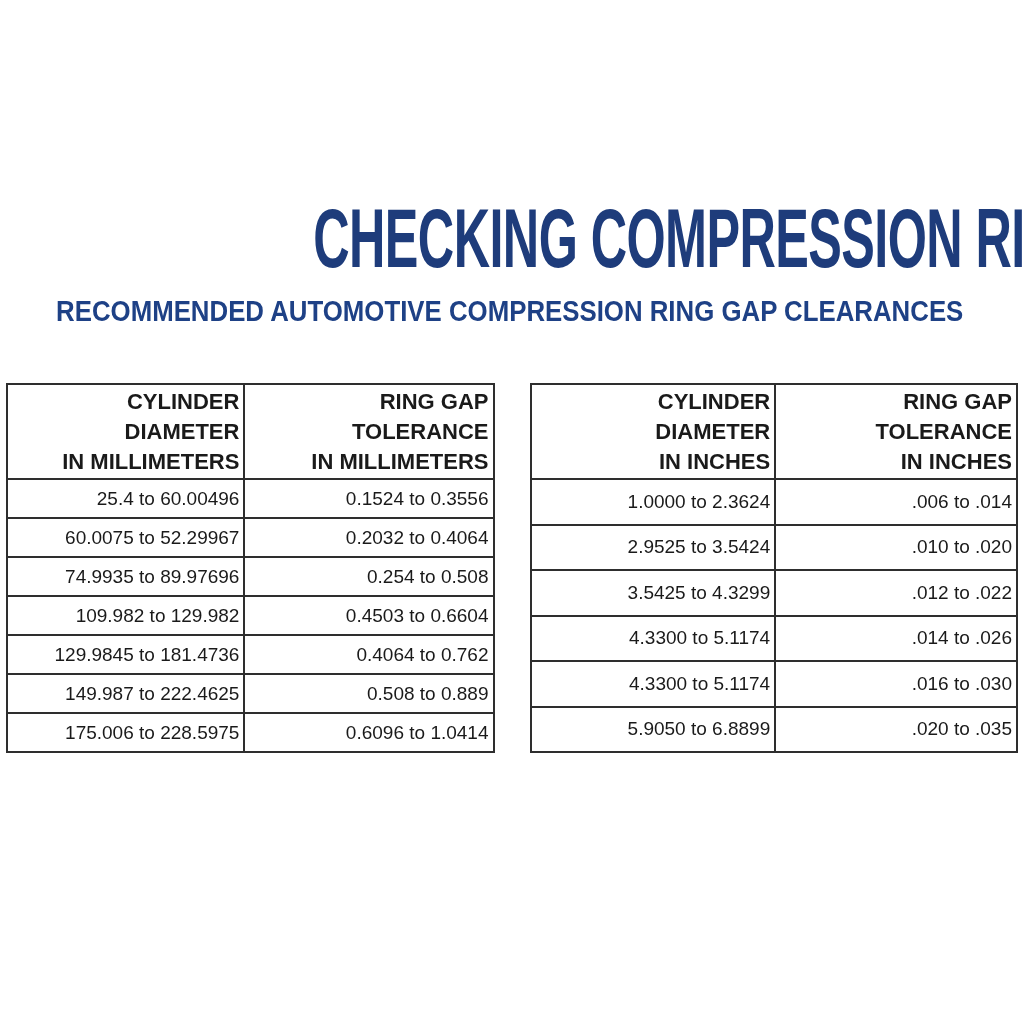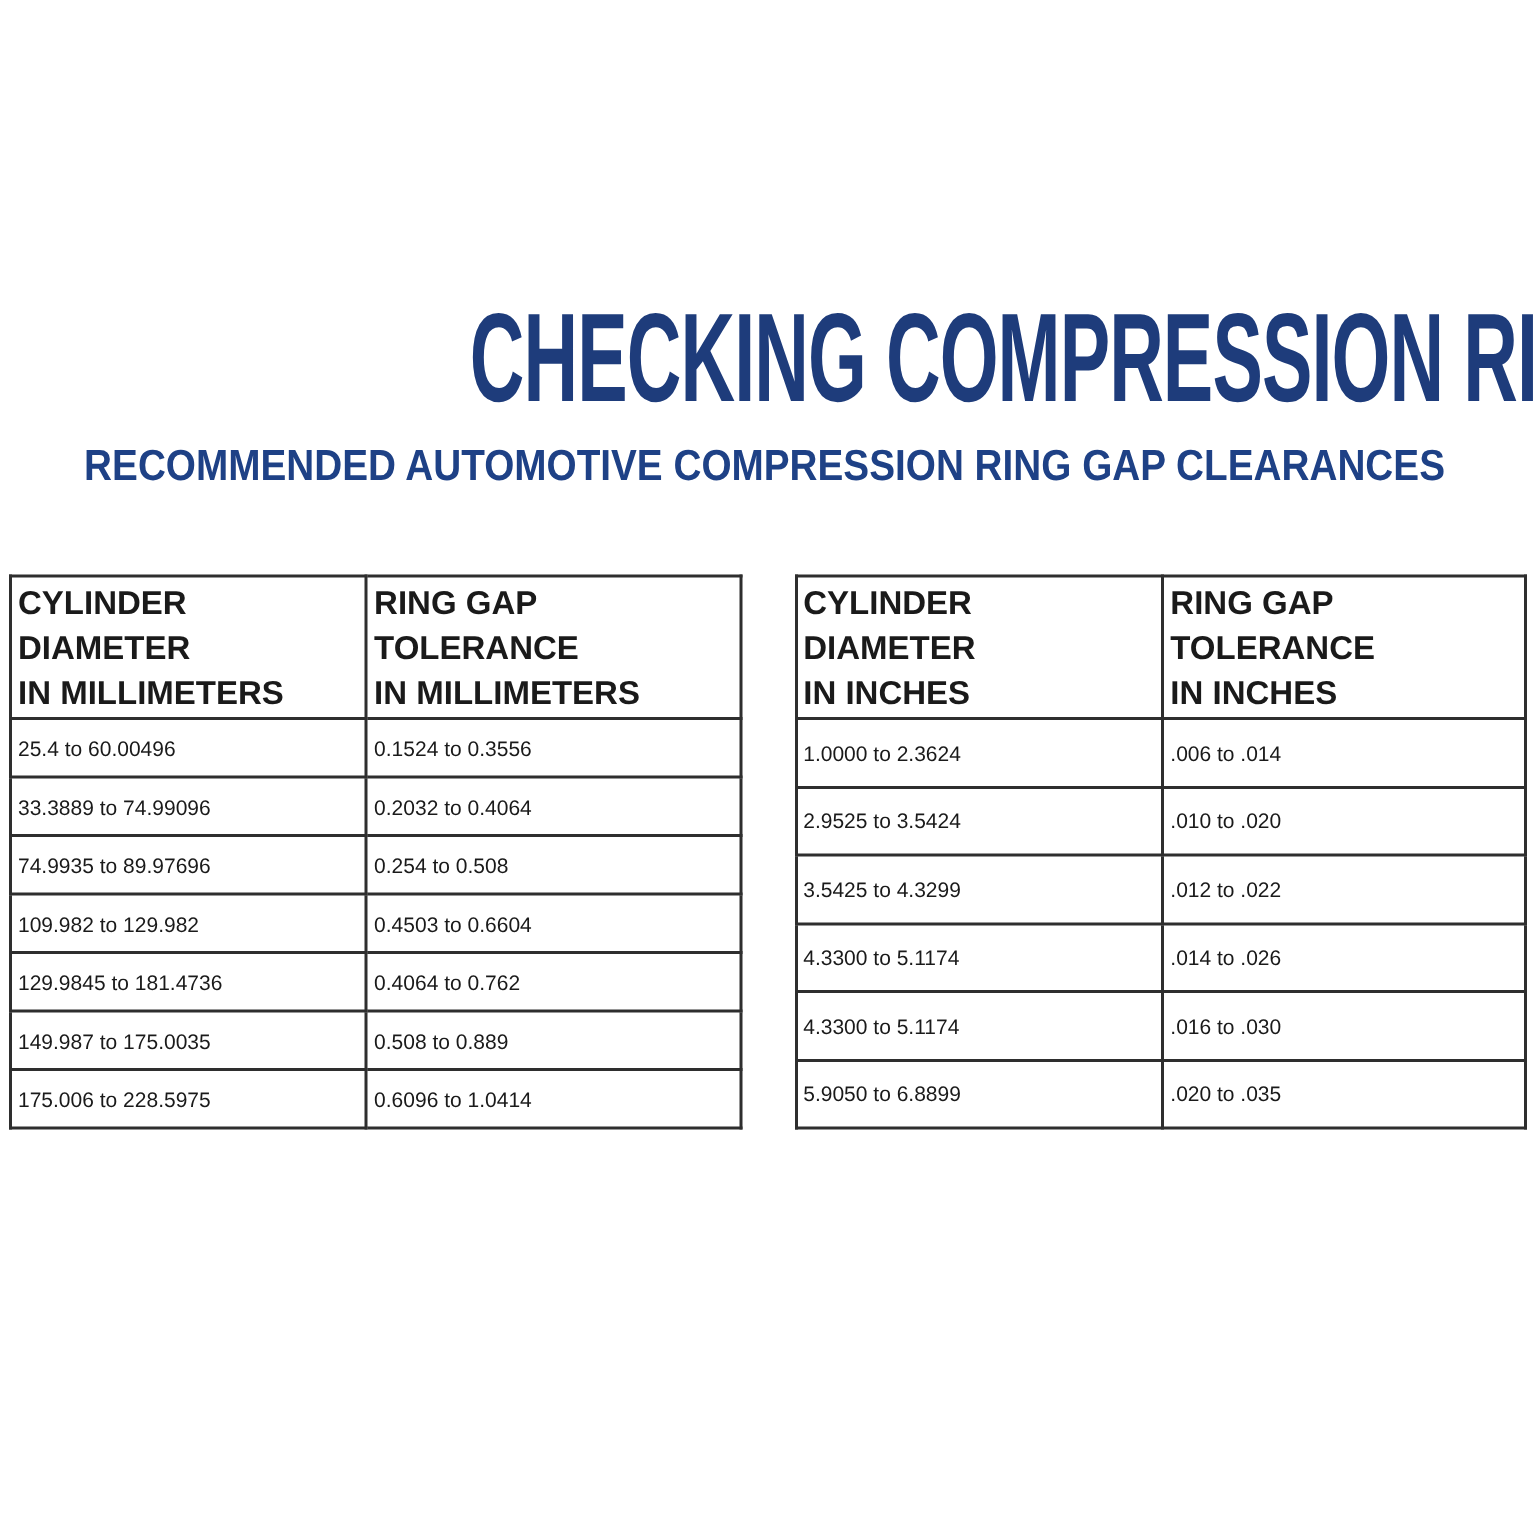--- a/index.html
+++ b/index.html
@@ -56,35 +56,35 @@
   }
   table{
     border-collapse:collapse;
     width:489px;
     table-layout:fixed;
     background:#ffffff;
   }
   th,td{
     border:2px solid var(--border);
     padding:0 4px;
-    text-align:left;
+    text-align:right;
     vertical-align:middle;
     color:var(--text);
     overflow:hidden;
   }
   thead tr{height:95px;}
   tbody tr{height:39px;}
   th{
     font-size:22px;
     font-weight:bold;
     line-height:30px;
     white-space:pre-line;
   }
   td{
-    font-size:14px;
+    font-size:19px;
     font-weight:normal;
     white-space:nowrap;
   }
   table.t-mm col.c1{width:48.8%;}
   table.t-mm col.c2{width:51.2%;}
   table.t-in col.c1{width:50.3%;}
   table.t-in col.c2{width:49.7%;}
 </style>
 </head>
 <body>
@@ -112,37 +112,37 @@
 TOLERANCE
 IN MILLIMETERS</th>
         </tr>
       </thead>
       <tbody>
         <tr>
           <td>25.4 to 60.00496</td>
           <td>0.1524 to 0.3556</td>
         </tr>
         <tr>
-          <td>33.3889 to 74.99096</td>
+          <td>60.0075 to 52.29967</td>
           <td>0.2032 to 0.4064</td>
         </tr>
         <tr>
           <td>74.9935 to 89.97696</td>
           <td>0.254 to 0.508</td>
         </tr>
         <tr>
           <td>109.982 to 129.982</td>
           <td>0.4503 to 0.6604</td>
         </tr>
         <tr>
           <td>129.9845 to 181.4736</td>
           <td>0.4064 to 0.762</td>
         </tr>
         <tr>
-          <td>149.987 to 175.0035</td>
+          <td>149.987 to 222.4625</td>
           <td>0.508 to 0.889</td>
         </tr>
         <tr>
           <td>175.006 to 228.5975</td>
           <td>0.6096 to 1.0414</td>
         </tr>
       </tbody>
     </table>
   <table class="t-in">
     <colgroup>

